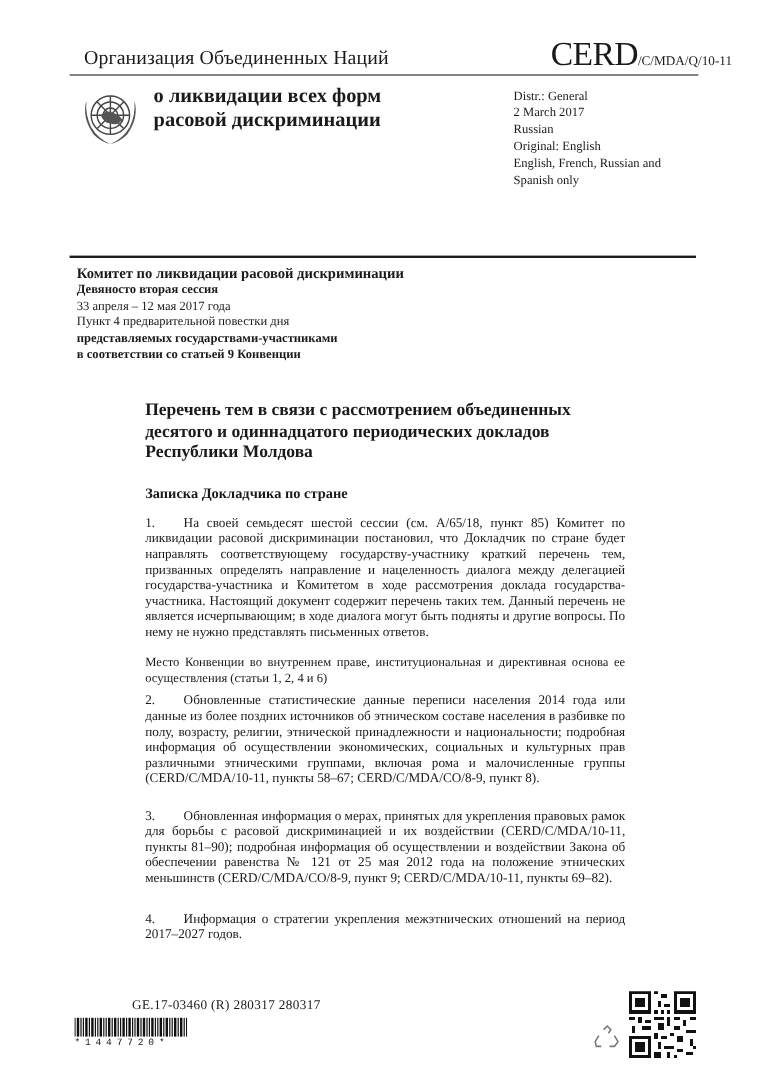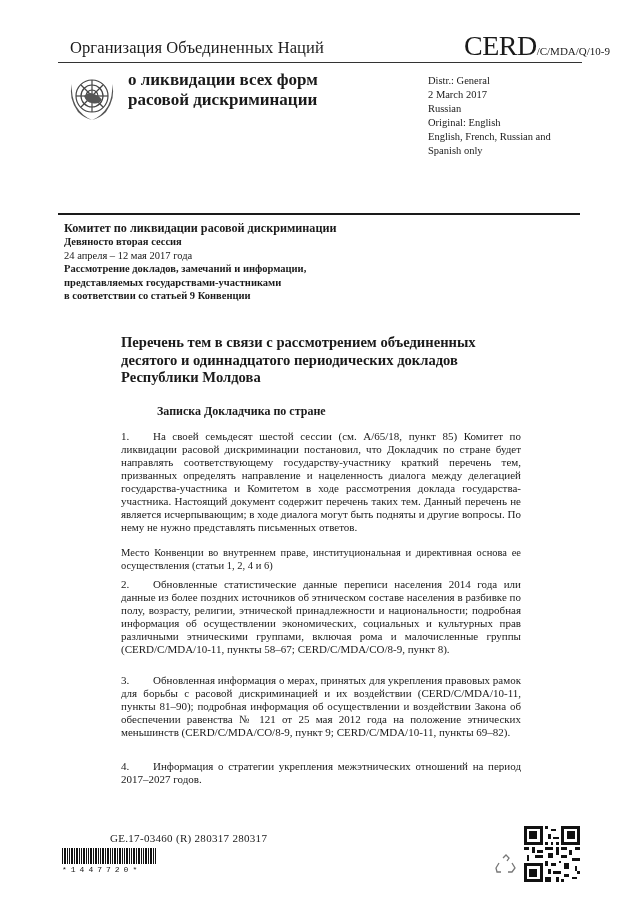--- a/index.html
+++ b/index.html
@@ -12,37 +12,37 @@
     .sym-sub { font-size: 11px; }
     .rule-top { left: 58px; width: 524px; top: 62px; height: 1px; background: #333; }
     .emblem { left: 64px; top: 70px; width: 56px; height: 56px; }
     .conv-title { left: 128px; top: 70px; font-size: 17px; font-weight: bold; line-height: 20px; }
     .distr { left: 428px; top: 74px; font-size: 10.5px; line-height: 14px; }
     .rule-thick { left: 58px; width: 522px; top: 213px; height: 2px; background: #1a1a1a; }
     .committee { left: 64px; top: 222px; font-size: 10.5px; line-height: 13.4px; }
     .committee .c-title { font-weight: bold; font-size: 12.2px; text-align: right; }
     .committee .b { font-weight: bold; }
     .doc-title { left: 121px; top: 334px; width: 420px; font-size: 14.6px; font-weight: bold; line-height: 17.5px; }
-    .note-title { left: 121px; top: 404px; font-size: 12px; font-weight: bold; margin-left: 36px; }
+    .note-title { left: 121px; top: 404px; font-size: 12px; font-weight: bold; }
     .para { left: 121px; width: 400px; font-size: 11px; line-height: 13px; text-align: justify; }
     .para .num { display: inline-block; width: 32px; text-indent: 0; }
     .subhead { left: 121px; width: 400px; top: 546px; font-size: 10.5px; line-height: 13px; font-weight: normal; text-align: justify; }
     .footer-code { left: 62px; top: 832px; font-size: 11px; letter-spacing: 0.3px; padding-left: 48px; }
     .barcode { left: 62px; top: 848px; width: 94px; height: 16px; }
     .barcode-num { left: 62px; top: 865px; font-size: 8px; letter-spacing: 4px; font-family: "Liberation Mono", monospace; }
     .recycle-text { left: 290px; top: 863px; font-size: 8.5px; font-weight: bold; color: #333; margin-top: 42px; }
     .recycle-icon { left: 494px; top: 853px; width: 24px; height: 24px; }
     .qr { left: 524px; top: 826px; width: 56px; height: 56px; }
   </style>
 </head>
 <body>
 
 <div class="abs org">Организация Объединенных Наций</div>
 <div class="abs sym">
-  <span class="sym-main">CERD</span><span class="sym-sub">/C/MDA/Q/10-9</span>
+  <span class="sym-main">CERD</span><span class="sym-sub">/C/MDA/Q/10-11</span>
 </div>
 <div class="abs rule-top"></div>
 
 <svg class="abs emblem" viewBox="0 0 56 56">
   <g fill="none" stroke="#444" stroke-width="1.2">
     <circle cx="28" cy="26" r="16"></circle>
     <circle cx="28" cy="26" r="11"></circle>
     <circle cx="28" cy="26" r="6"></circle>
     <line x1="28" y1="10" x2="28" y2="42"></line>
     <line x1="12" y1="26" x2="44" y2="26"></line>
@@ -68,22 +68,22 @@
   <div>Original: English</div>
   <div>English, French, Russian and</div>
   <div>Spanish only</div>
 </div>
 
 <div class="abs rule-thick"></div>
 
 <div class="abs committee">
   <div class="c-title">Комитет по ликвидации расовой дискриминации</div>
   <div class="b">Девяносто вторая сессия</div>
-  <div>24 апреля – 12 мая 2017 года</div>
-  <div class="b">Рассмотрение докладов, замечаний и информации,</div>
+  <div>33 апреля – 12 мая 2017 года</div>
+  <div>Пункт 4 предварительной повестки дня</div>
   <div class="b">представляемых государствами-участниками</div>
   <div class="b">в соответствии со статьей 9 Конвенции</div>
 </div>
 
 <div class="abs doc-title">
   <div>Перечень тем в связи с рассмотрением объединенных</div>
   <div>десятого и одиннадцатого периодических докладов</div>
   <div>Республики Молдова</div>
 </div>
 

